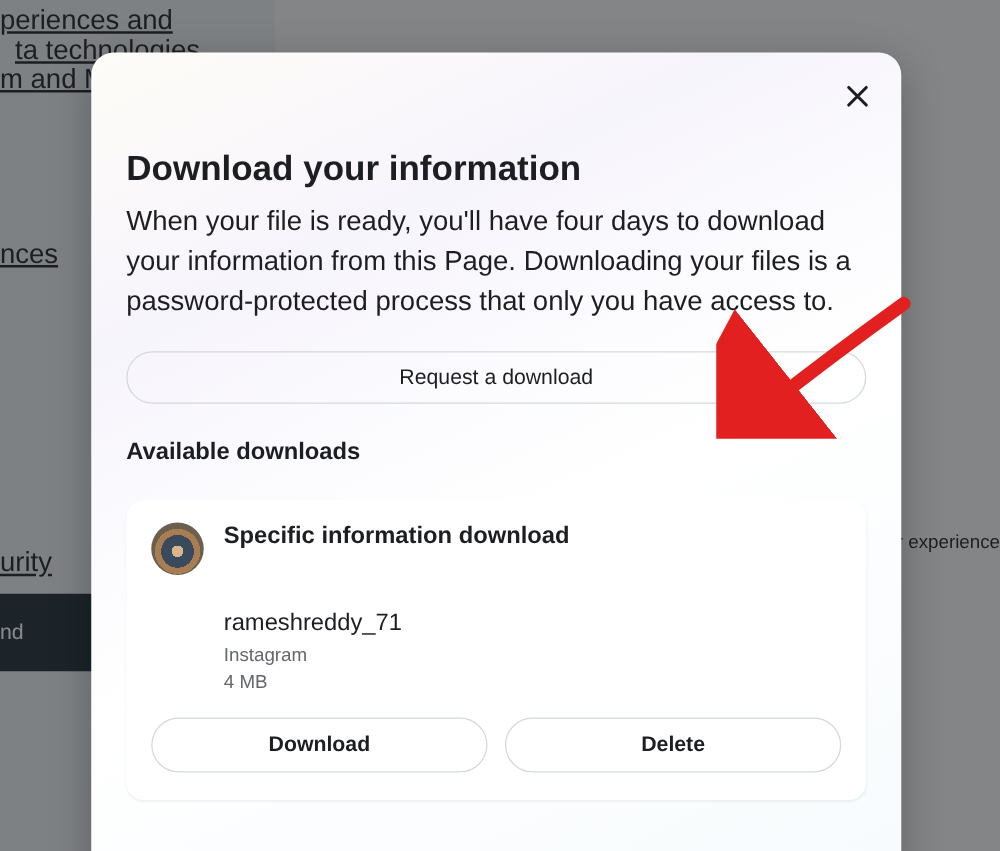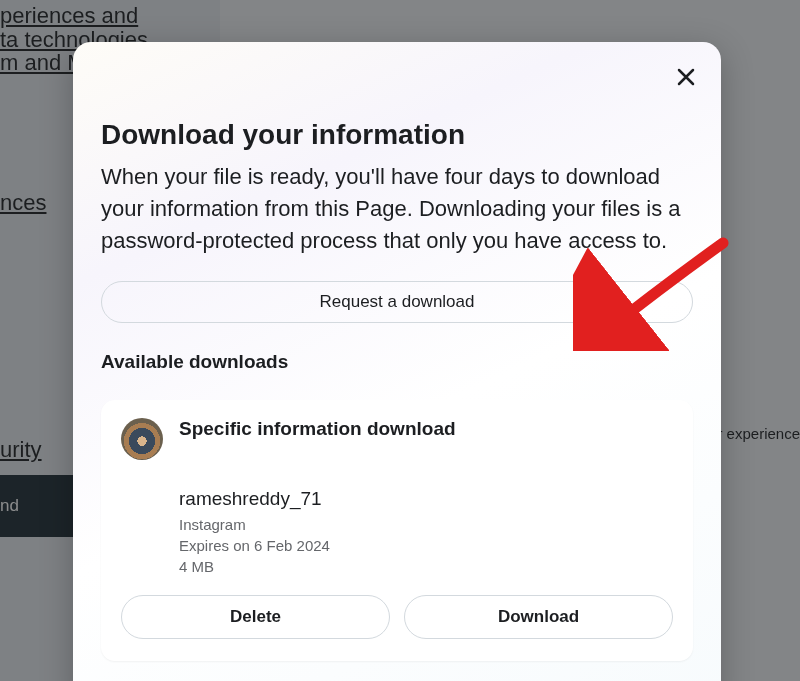--- a/index.html
+++ b/index.html
@@ -17,21 +17,21 @@
       background: linear-gradient(to right, #e8edf0 0%, #e8edf0 220px, #f2f4f6 220px, #f2f4f6 100%);
     }
     .bg-text {
       position: absolute;
       font-size: 22px;
       color: #1c1e21;
       white-space: nowrap;
       text-decoration: underline;
     }
     .bg-text.t1 { top: 3px; left: 0; }
-    .bg-text.t2 { top: 27px; left: 0; }
+    .bg-text.t2 { top: 27px; left: 12px; }
     .bg-text.t3 { top: 50px; left: 0; }
     .bg-text.t4 { top: 190px; left: 0; }
     .bg-text.t5 { top: 437px; left: 0; }
     .bg-active {
       position: absolute;
       top: 475px;
       left: 0;
       width: 220px;
       height: 62px;
       background: #1c2b33;
@@ -202,27 +202,26 @@
 
   <h2 class="section-title">Available downloads</h2>
 
   <div class="card">
     <div class="card-top">
       <div class="avatar"></div>
       <div class="card-info">
         <div class="card-title">Specific information download</div>
         <div class="card-user">rameshreddy_71</div>
         <div class="card-meta">Instagram</div>
-        <div class="card-meta">Expires on 6 Feb 2024</div>
         <div class="card-meta">4 MB</div>
       </div>
     </div>
     <div class="card-actions">
+      <button class="pill-btn">Download</button>
       <button class="pill-btn">Delete</button>
-      <button class="pill-btn">Download</button>
     </div>
   </div>
 
   <svg class="arrow" width="160" height="120" viewBox="0 0 160 120">
     <defs>
       <marker id="ah" markerWidth="16" markerHeight="14" refX="4" refY="7" orient="auto">
         <polygon points="0,0 16,7 0,14" fill="#e1201f"></polygon>
       </marker>
     </defs>
     <path d="M150,12 Q90,55 28,104" stroke="#e1201f" stroke-width="11" fill="none" marker-end="url(#ah)" stroke-linecap="round"></path>

